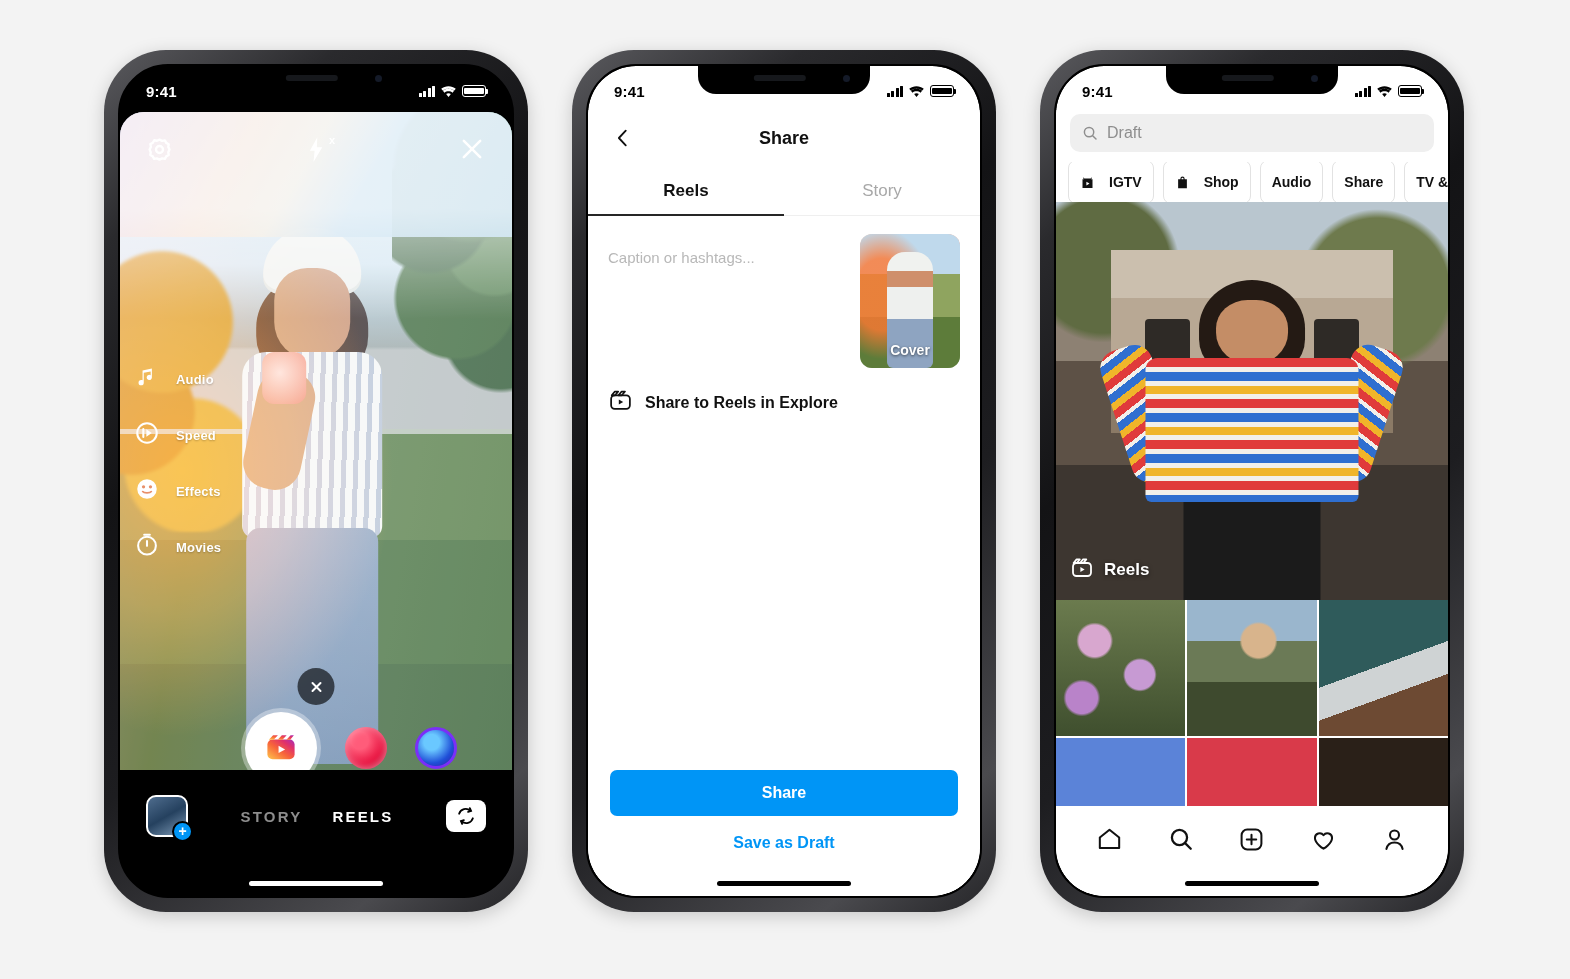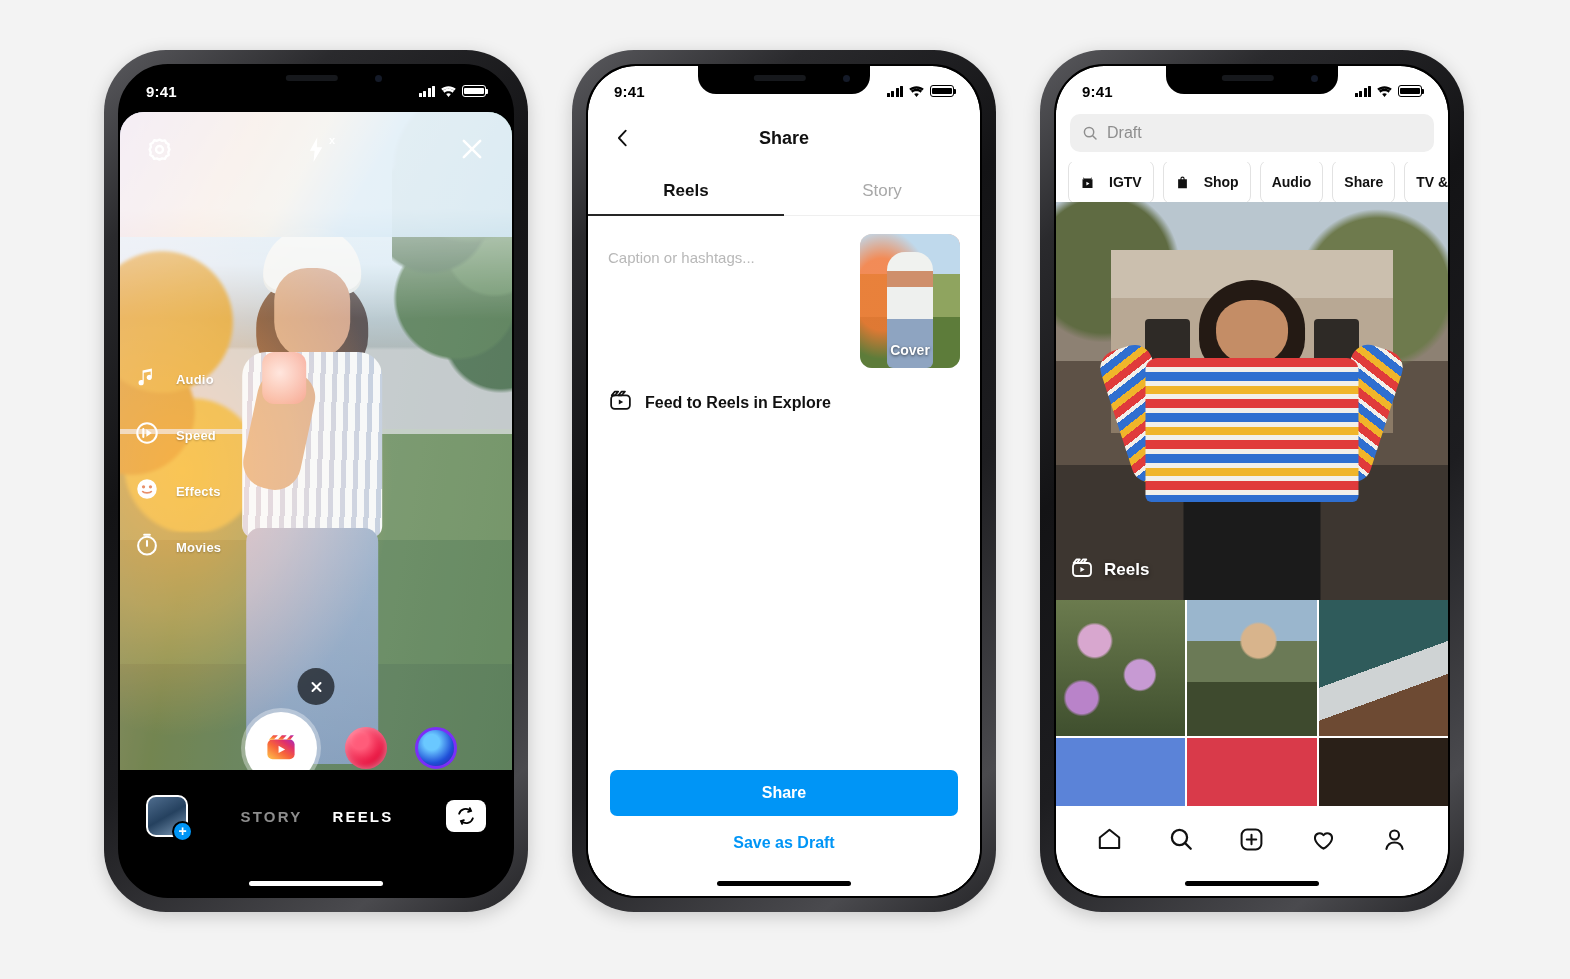--- a/index.html
+++ b/index.html
@@ -513,21 +513,21 @@
 
         <div class="explore-block">
           <div class="eb-head">
             <span>
               <svg width="25" height="25" viewBox="0 0 24 24" fill="none" stroke="#111" stroke-width="1.7" stroke-linejoin="round">
                 <rect x="3" y="7" width="18" height="13" rx="3.4"></rect>
                 <path d="M3.6 7L6.6 3.4h3.2L6.8 7zM10.1 7l3-3.6h3.2L13.3 7z"></path>
                 <path d="M10.4 11.1l4.2 2.4-4.2 2.4z" fill="#111" stroke="none"></path>
               </svg>
             </span>
-            <span class="eb-title">Feed to Reels in Explore</span>
+            <span class="eb-title">Share to Reels in Explore</span>
           </div>
         </div>
 
         <div class="share-foot">
           <div class="share-btn">Share</div>
           <div class="draft-btn">Save as Draft</div>
         </div>
 
         <div class="home-ind" style="background:#000;"></div>
 

